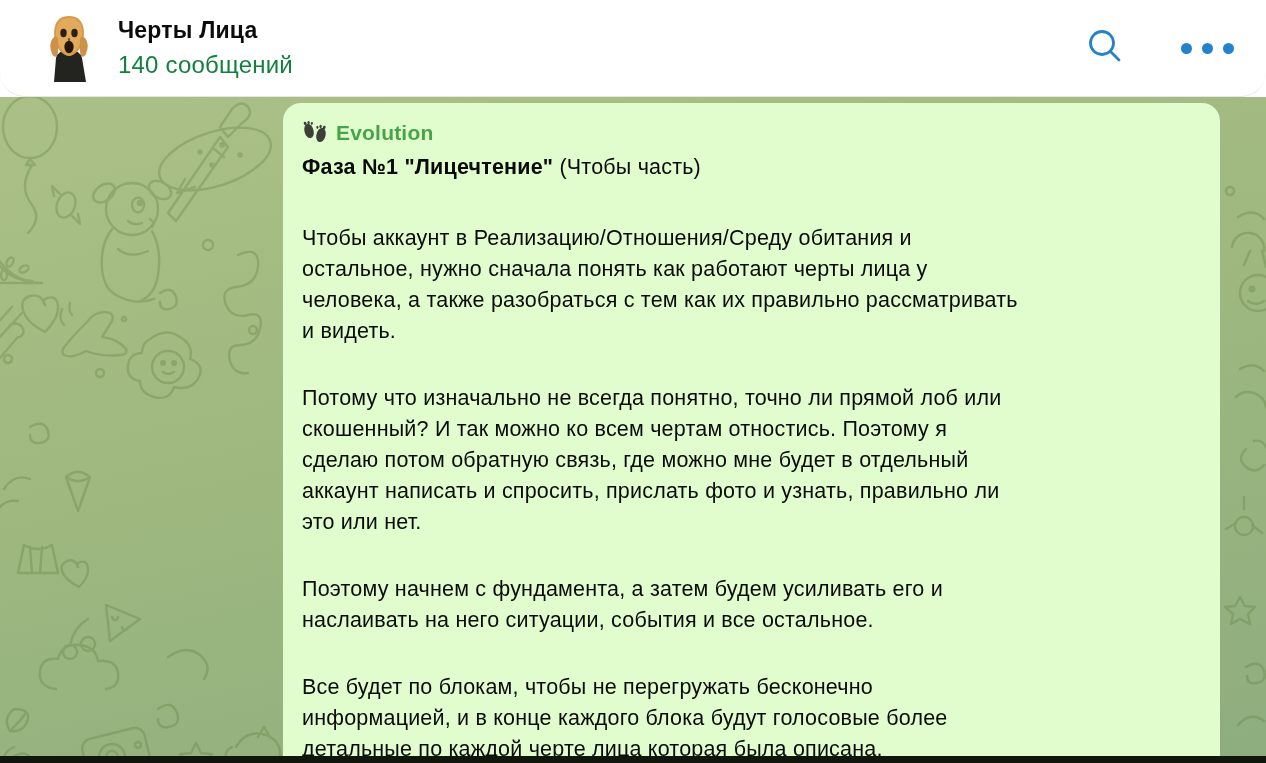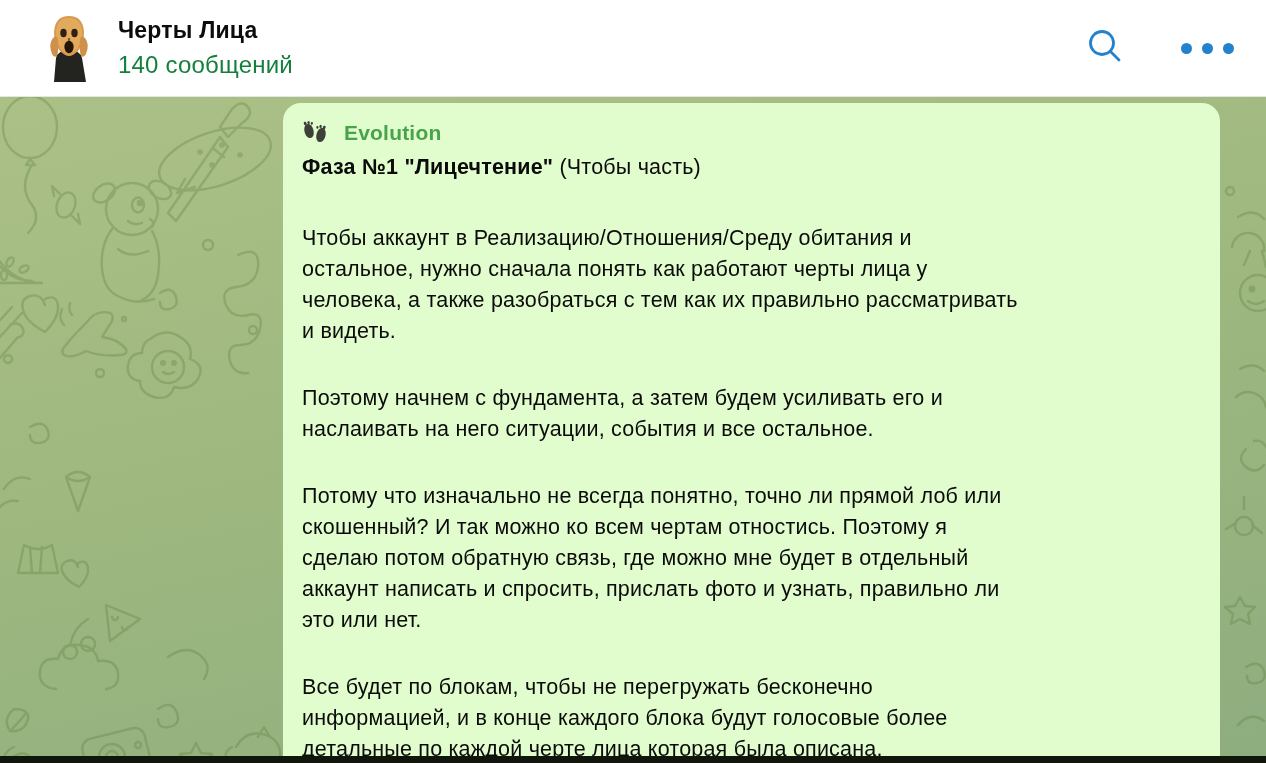--- a/index.html
+++ b/index.html
@@ -1,40 +1,40 @@
 <!DOCTYPE html>
 <html lang="ru"><head>
 <meta charset="utf-8">
 <style>
   * { margin:0; padding:0; box-sizing:border-box; }
   html,body { width:1266px; height:763px; overflow:hidden;
     font-family:"Liberation Sans","DejaVu Sans",sans-serif; background:#fff; }
 
   
   .header { position:absolute; left:0; top:0; width:1266px; height:97px;
-    background:#ffffff; border-bottom:1px solid #e6e6e6; display:flex; align-items:center; z-index:10; }
+    background:#ffffff; border-bottom:1px solid #e6e6e6; display:flex; align-items:center; z-index:10;border-radius:25px; }
   .avatar { position:absolute; left:40px; top:10px; width:58px; height:72px; cursor:pointer; }
   .hgroup { position:absolute; left:118px; top:17px; }
   .chat-title { font-size:23px; font-weight:bold; color:#0c0c0c; letter-spacing:.2px; }
   .chat-subtitle { font-size:24px; color:#15803d; margin-top:7px; letter-spacing:.2px; }
   .icon-btn { position:absolute; top:28px; cursor:pointer; }
   .search-btn { right:140px; width:40px; height:40px; }
   .more-btn { right:32px; width:54px; height:40px; display:flex; align-items:center; justify-content:center; gap:10px; }
   .dot { width:11px; height:11px; border-radius:50%; background:#2481cc; }
 
   
   .chat { position:absolute; left:0; top:97px; width:1266px; height:666px; overflow:hidden;
     background:linear-gradient(168deg,#abc086 0%, #9eb87f 45%, #8ead7f 100%); }
   .doodles { position:absolute; left:0; top:0; }
 
   
   .bubble { position:absolute; left:283px; top:6px; width:937px; height:680px;
     background:#e1fccd; border-radius:18px 18px 0 0; padding:15px 20px 0 19px; z-index:2; }
   .sender-row { display:flex; align-items:center; height:30px; cursor:pointer; }
-  .sender-name { color:#48a44a; font-weight:bold; font-size:21px; margin-left:16px; letter-spacing:.2px; }
+  .sender-name { color:#48a44a; font-weight:bold; font-size:21px; margin-left:8px; letter-spacing:.2px; }
   .msg-title { font-size:21.5px; line-height:31px; color:#0b0b0b; margin-top:4px; margin-bottom:40px; letter-spacing:.2px; }
   .msg-title b { font-weight:bold; }
   .msg-p { font-size:21.5px; line-height:31px; color:#0b0b0b; margin-bottom:36px;
     white-space:pre-line; letter-spacing:.2px; }
 
   
   .bottom-edge { position:absolute; left:0; bottom:0; width:1266px; height:7px; background:#11160d; z-index:20; }
 </style>
 </head>
 <body>
@@ -190,26 +190,26 @@
           <ellipse cx="22.2" cy="6.6" rx="1.4" ry="1.9" transform="rotate(20 22.2 6.6)"></ellipse>
         </g>
       </svg>
       <span class="sender-name">Evolution</span>
     </div>
     <p class="msg-title"><b>Фаза №1 "Лицечтение"</b><span> (Чтобы часть)</span></p>
     <p class="msg-p">Чтобы аккаунт в Реализацию/Отношения/Среду обитания и
 остальное, нужно сначала понять как работают черты лица у
 человека, а также разобраться с тем как их правильно рассматривать
 и видеть.</p>
-    <p class="msg-p">Поэтому начнем с фундамента, а затем будем усиливать его и
-наслаивать на него ситуации, события и все остальное.</p>
     <p class="msg-p">Потому что изначально не всегда понятно, точно ли прямой лоб или
 скошенный? И так можно ко всем чертам отностись. Поэтому я
 сделаю потом обратную связь, где можно мне будет в отдельный
 аккаунт написать и спросить, прислать фото и узнать, правильно ли
 это или нет.</p>
+    <p class="msg-p">Поэтому начнем с фундамента, а затем будем усиливать его и
+наслаивать на него ситуации, события и все остальное.</p>
     <p class="msg-p">Все будет по блокам, чтобы не перегружать бесконечно
 информацией, и в конце каждого блока будут голосовые более
 детальные по каждой черте лица которая была описана.</p>
   </div>
 </div>
 
 <div class="bottom-edge"></div>
 
 </body></html>

